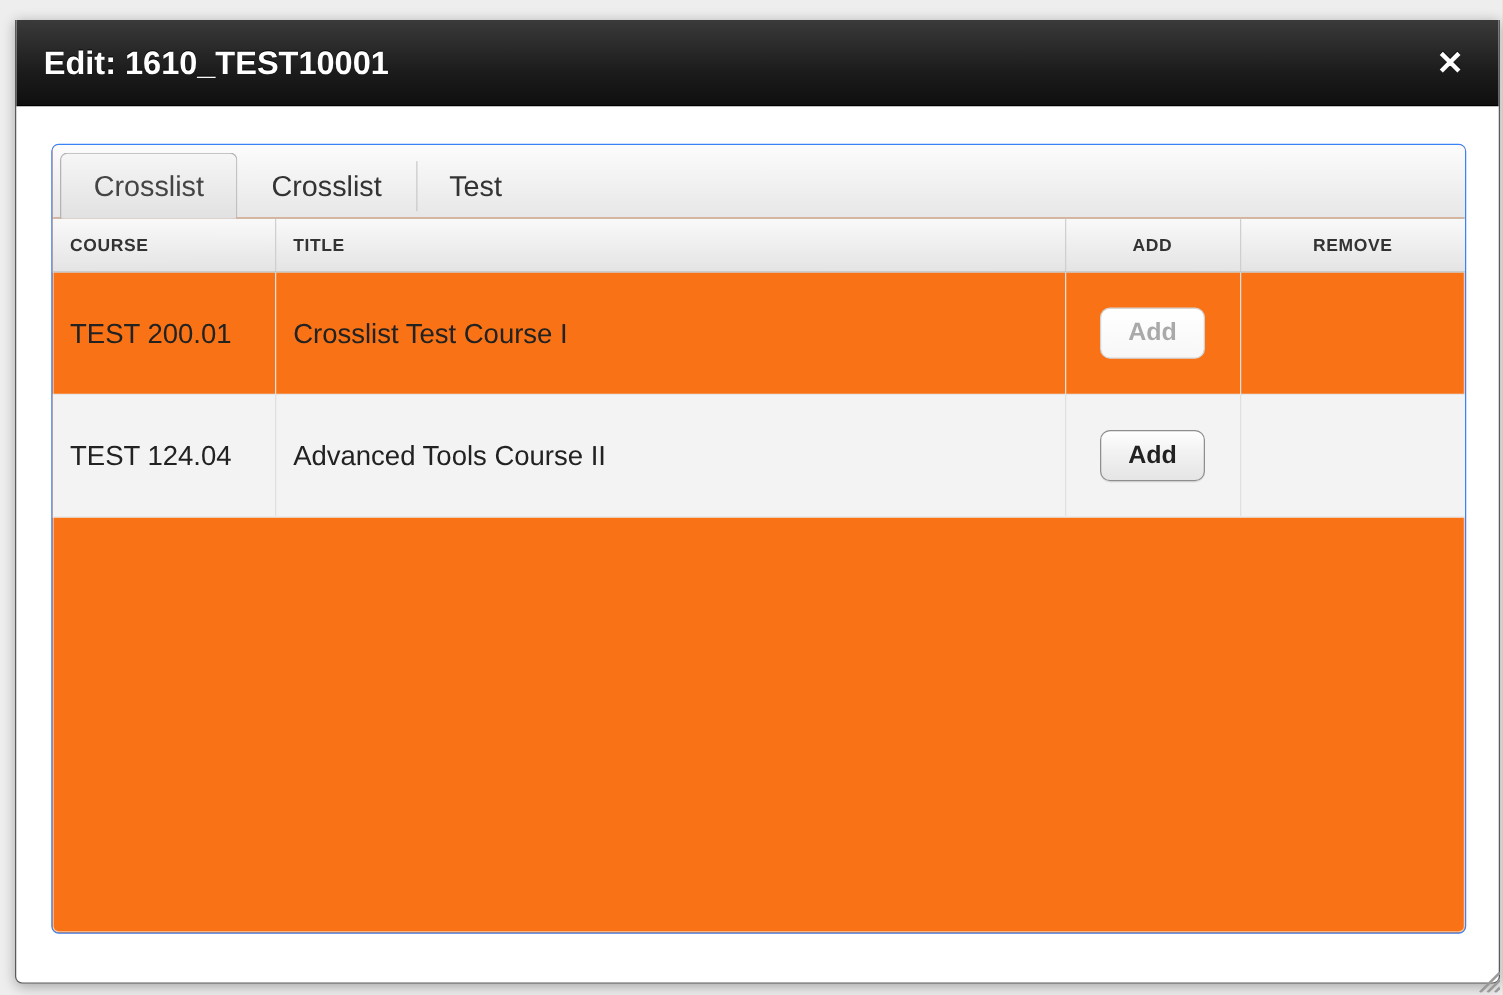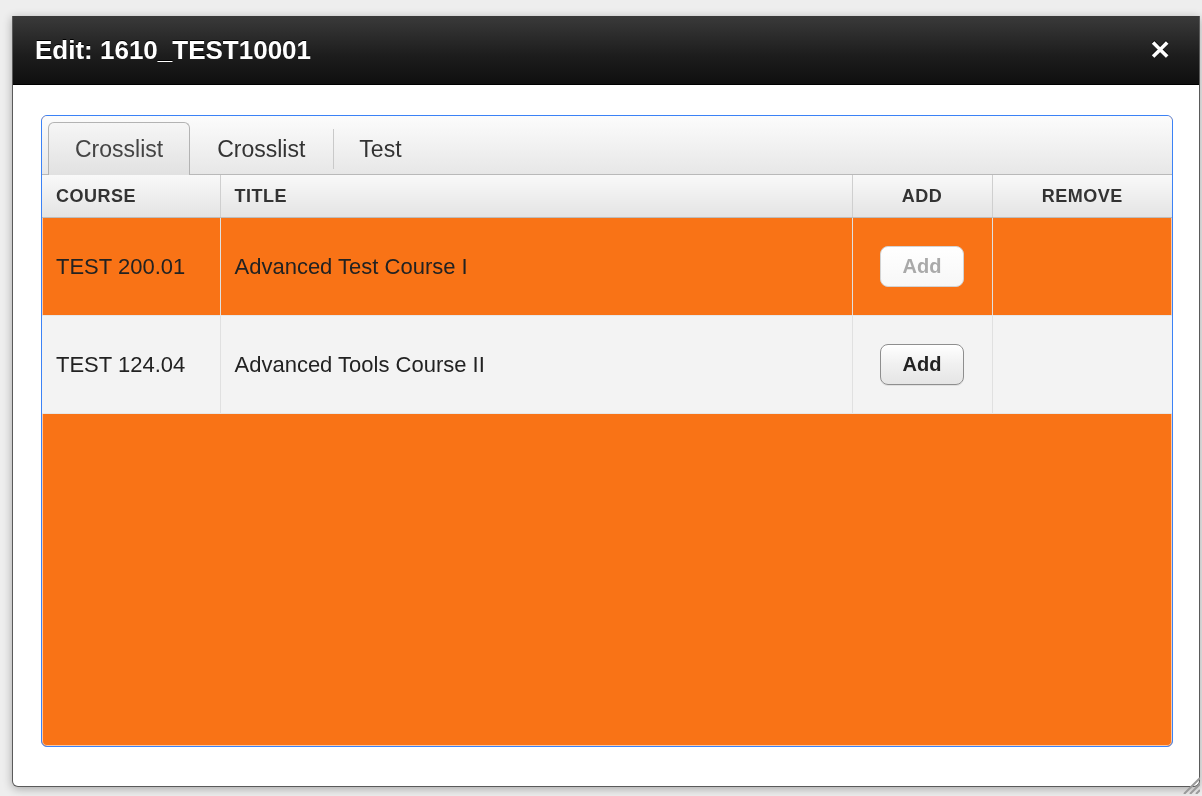--- a/index.html
+++ b/index.html
@@ -117,21 +117,21 @@
     display: none;
   }
 
   table.grid {
     width: 100%;
     border-collapse: collapse;
     table-layout: fixed;
   }
   table.grid thead th {
     background: linear-gradient(to bottom, #f9f9f9 0%, #e4e4e4 100%);
-    font-size: 18px;
+    font-size: 14px;
     font-weight: 700;
     letter-spacing: 0.5px;
     color: #333;
     text-align: left;
     padding: 10px 14px;
     border-bottom: 1px solid #bdbdbd;
     border-right: 1px solid #cfcfcf;
     text-transform: uppercase;
     height: 22px;
   }
@@ -228,21 +228,21 @@
           <tr>
             <th>COURSE</th>
             <th>TITLE</th>
             <th class="center">ADD</th>
             <th class="center">REMOVE</th>
           </tr>
         </thead>
         <tbody>
           <tr>
             <td>TEST 200.01</td>
-            <td>Advanced Test Course I</td>
+            <td>Crosslist Test Course I</td>
             <td class="center">
               <button class="btn disabled">Add</button>
             </td>
             <td class="center"></td>
           </tr>
           <tr>
             <td>TEST 124.04</td>
             <td>Advanced Tools Course II</td>
             <td class="center">
               <button class="btn">Add</button>

